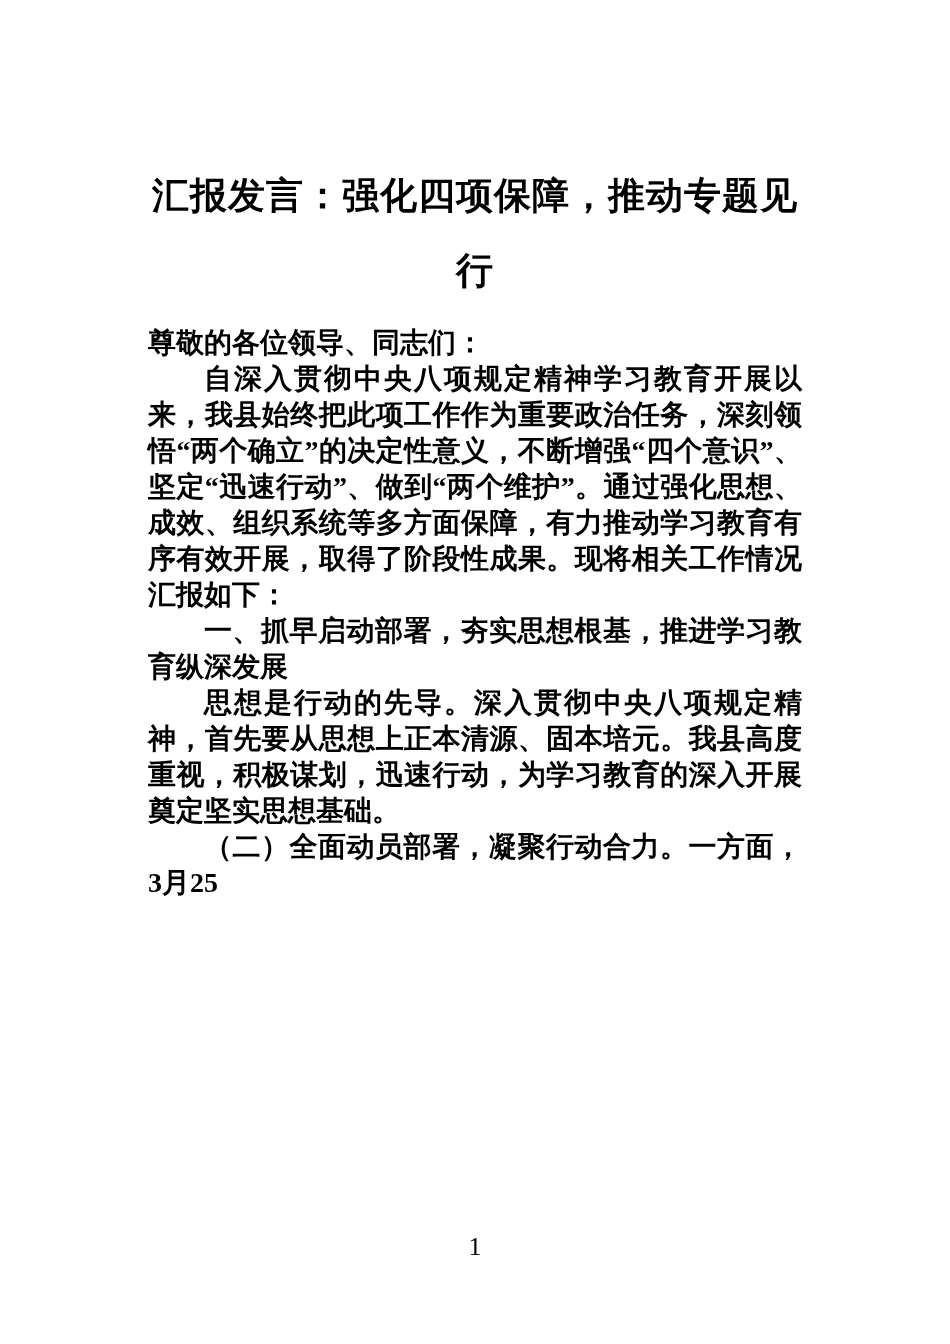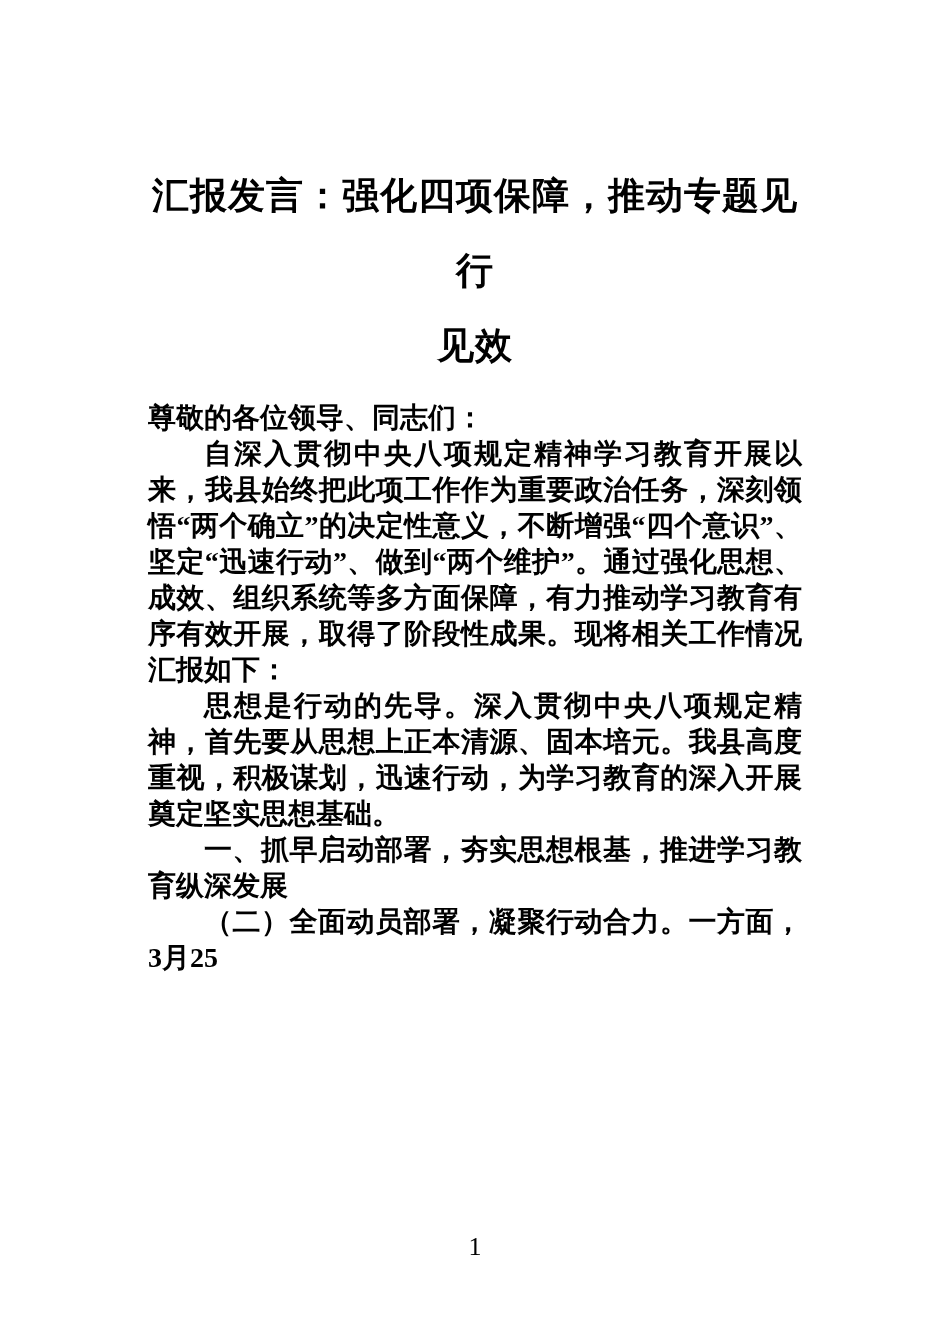--- a/index.html
+++ b/index.html
@@ -55,27 +55,26 @@
     font-size: 26px;
     font-weight: 400;
   }
 </style>
 </head>
 <body>
 
 <div class="page">
   <div class="title">
     <div class="title-line">汇报发言：强化四项保障，推动专题见行</div>
-    <div class="title-line">见效</div>
   </div>
 
   <div class="doc-body">
       <p class="para">尊敬的各位领导、同志们：</p>
       <p class="para indent">自深入贯彻中央八项规定精神学习教育开展以来，我县始终把此项工作作为重要政治任务，深刻领悟“两个确立”的决定性意义，不断增强“四个意识”、坚定“迅速行动”、做到“两个维护”。通过强化思想、成效、组织系统等多方面保障，有力推动学习教育有序有效开展，取得了阶段性成果。现将相关工作情况汇报如下：</p>
+      <p class="para indent">一、抓早启动部署，夯实思想根基，推进学习教育纵深发展</p>
       <p class="para indent">思想是行动的先导。深入贯彻中央八项规定精神，首先要从思想上正本清源、固本培元。我县高度重视，积极谋划，迅速行动，为学习教育的深入开展奠定坚实思想基础。</p>
-      <p class="para indent">一、抓早启动部署，夯实思想根基，推进学习教育纵深发展</p>
       <p class="para indent">（二）全面动员部署，凝聚行动合力。一方面，3月25</p>
     </div>
 
   <div class="footer">
     <span class="page-number">1</span>
   </div>
 </div>
 
 </body></html>

